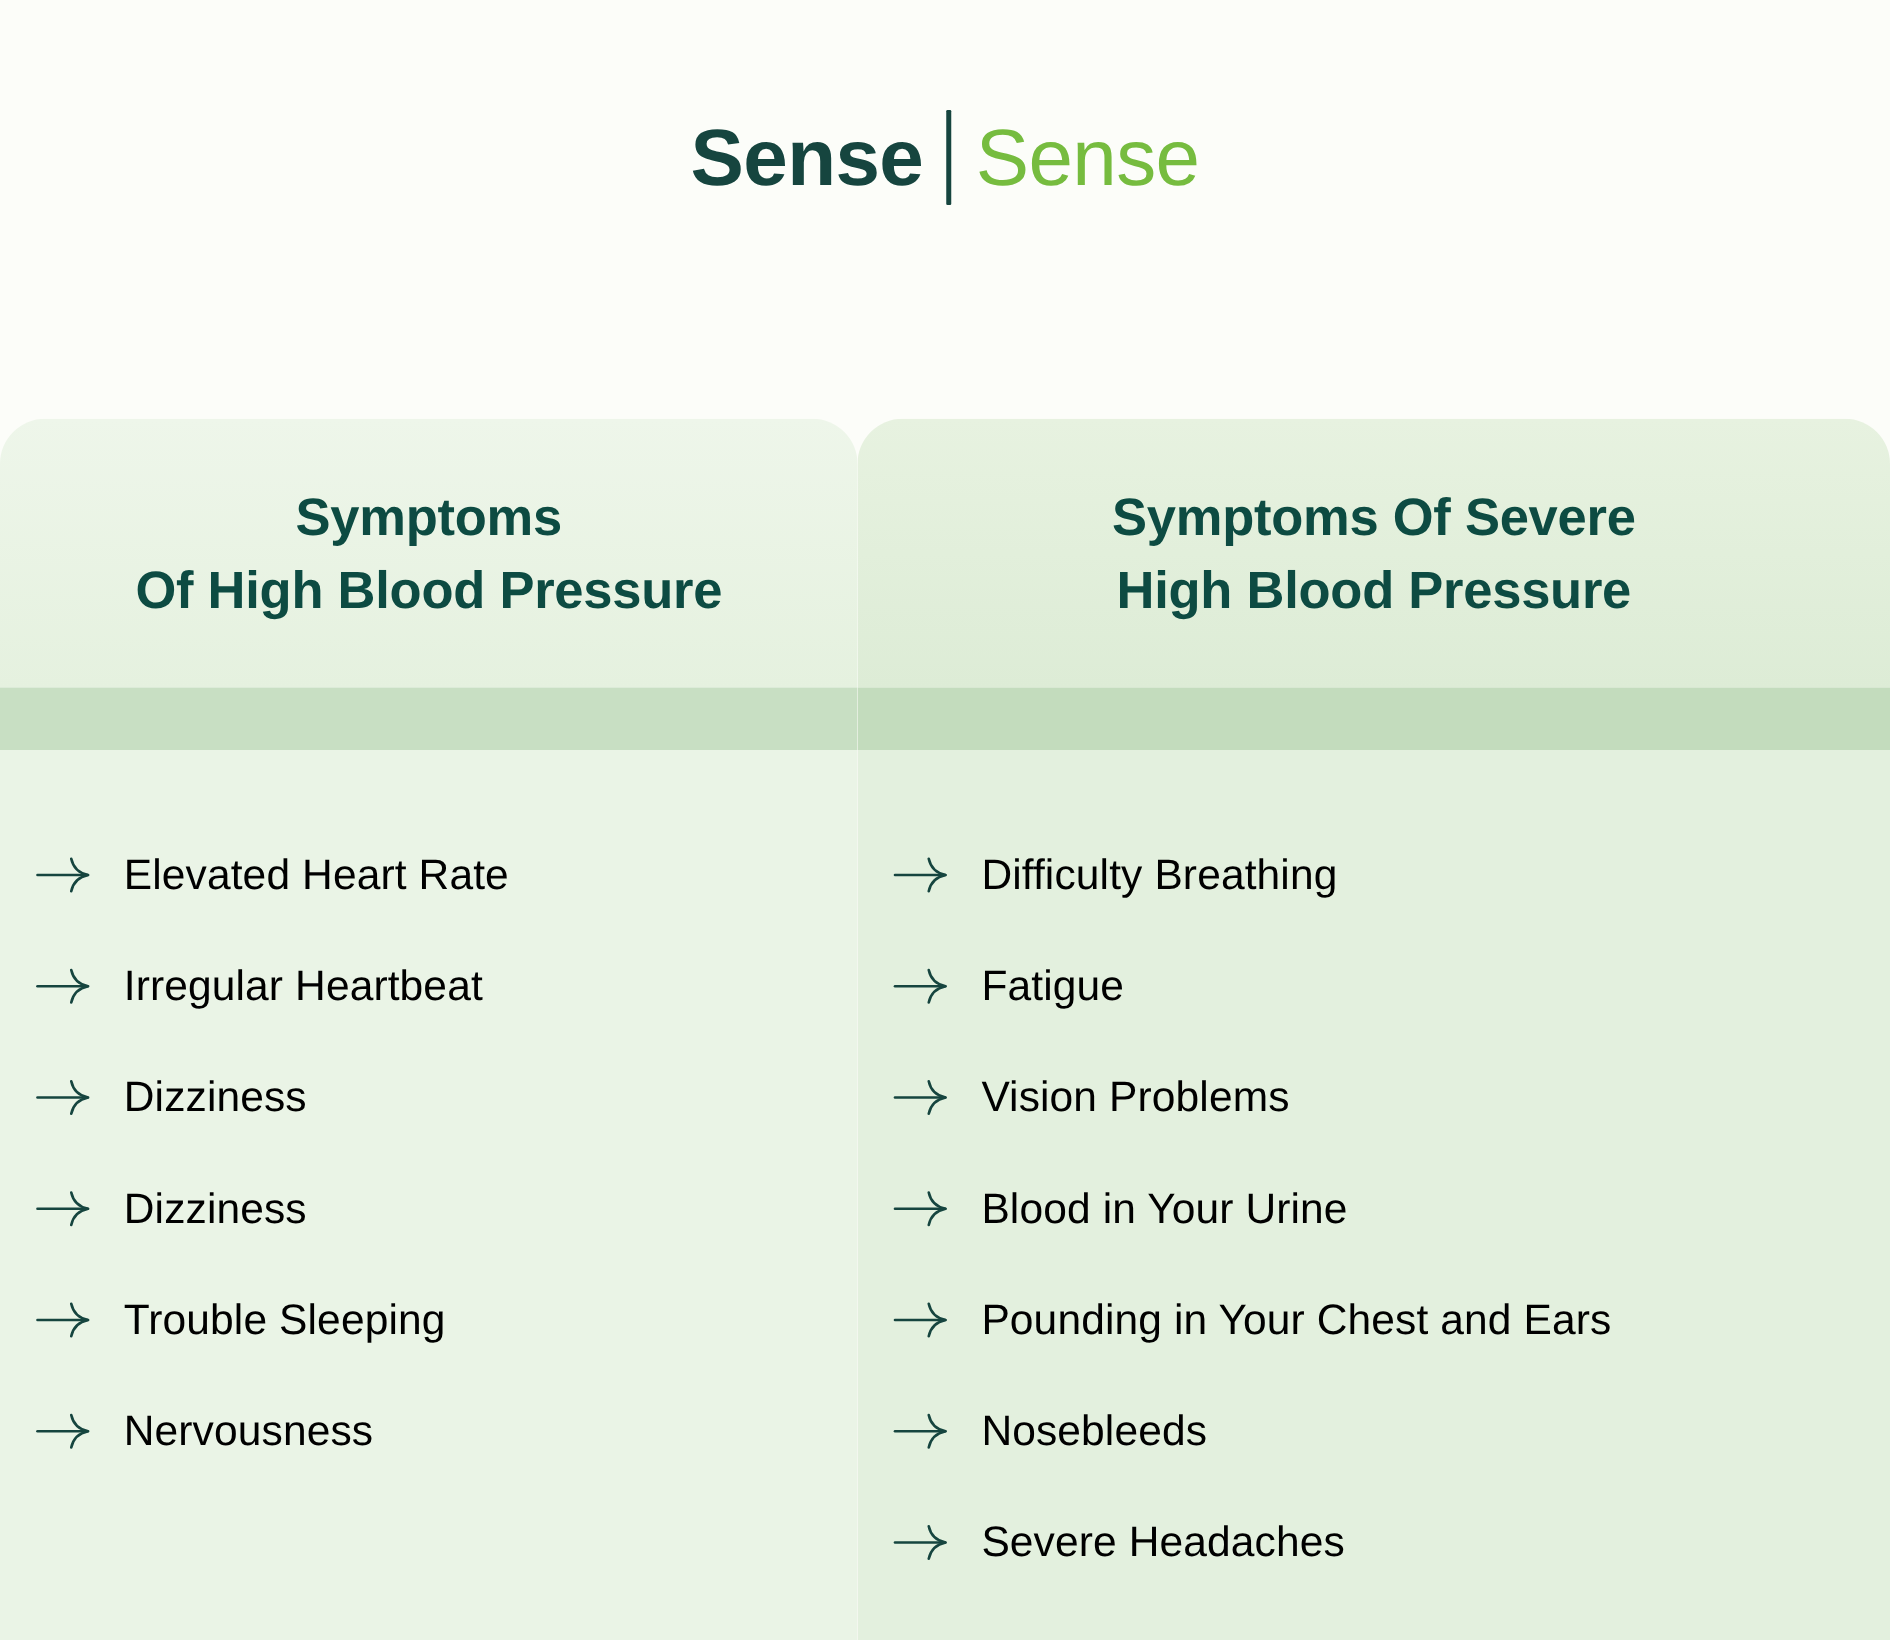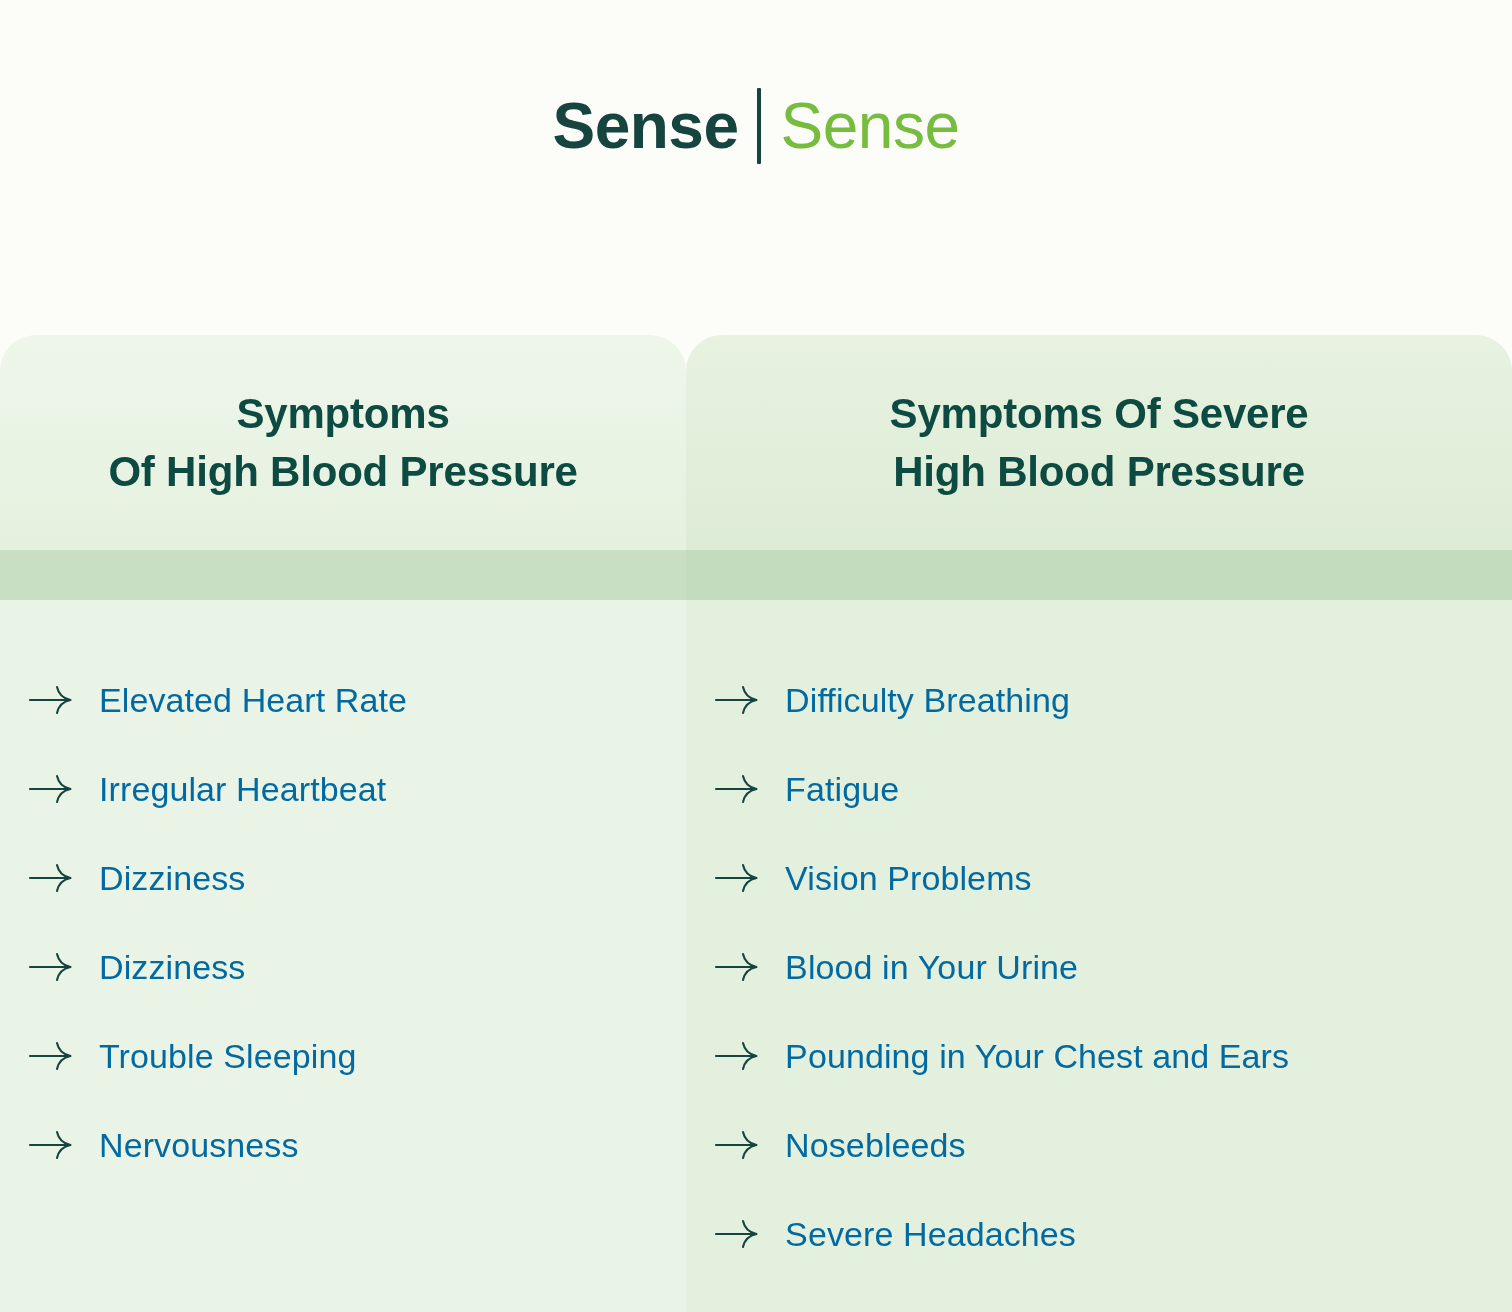--- a/index.html
+++ b/index.html
@@ -144,21 +144,21 @@
     width: 46px;
     height: 30px;
     margin-right: 25px;
     display: block;
   }
   .arrow-icon svg {
     display: block;
   }
   .symptom-label {
     font-size: 34px;
-    color: #0369a1;
+    color: #000000;
     line-height: 1;
     letter-spacing: 0.1px;
     white-space: nowrap;
   }
 </style>
 </head>
 <body>
 
 <div class="logo-wrap">
   <div class="logo">

